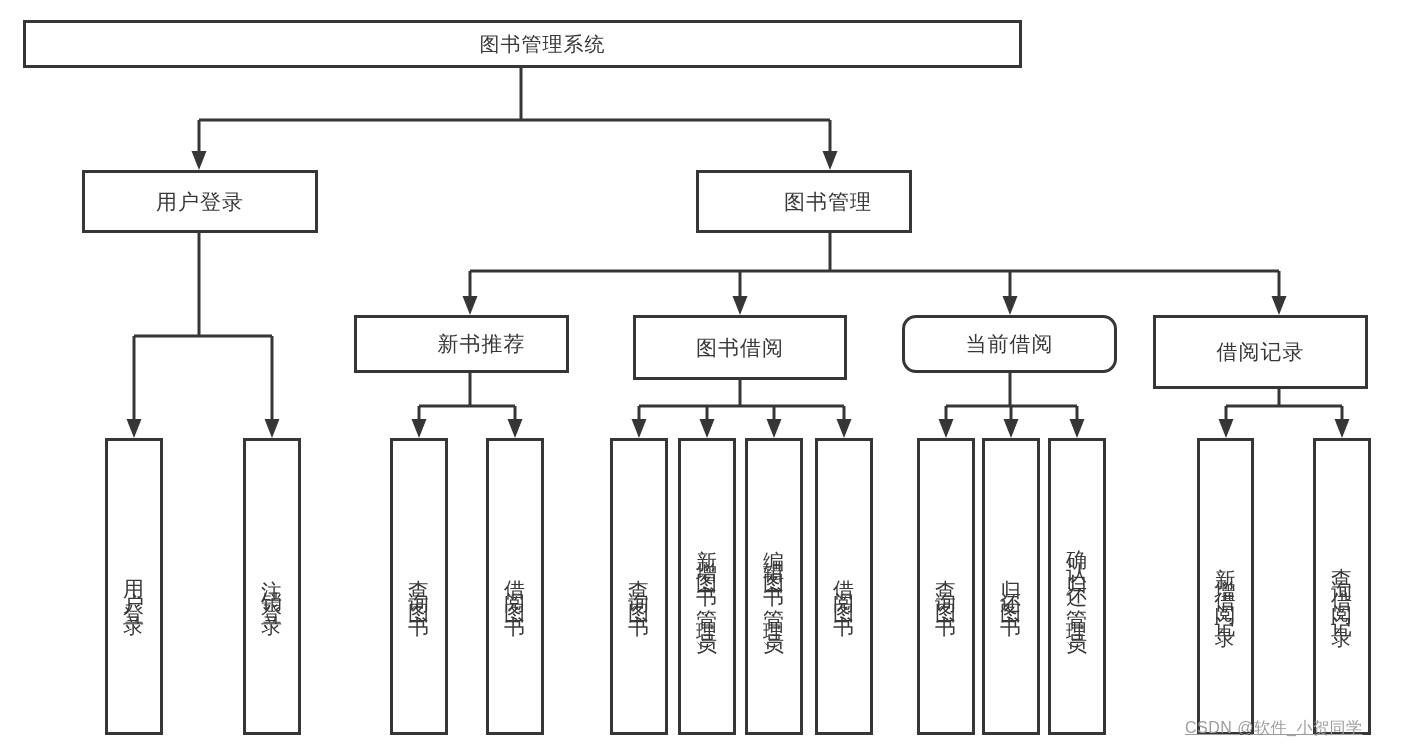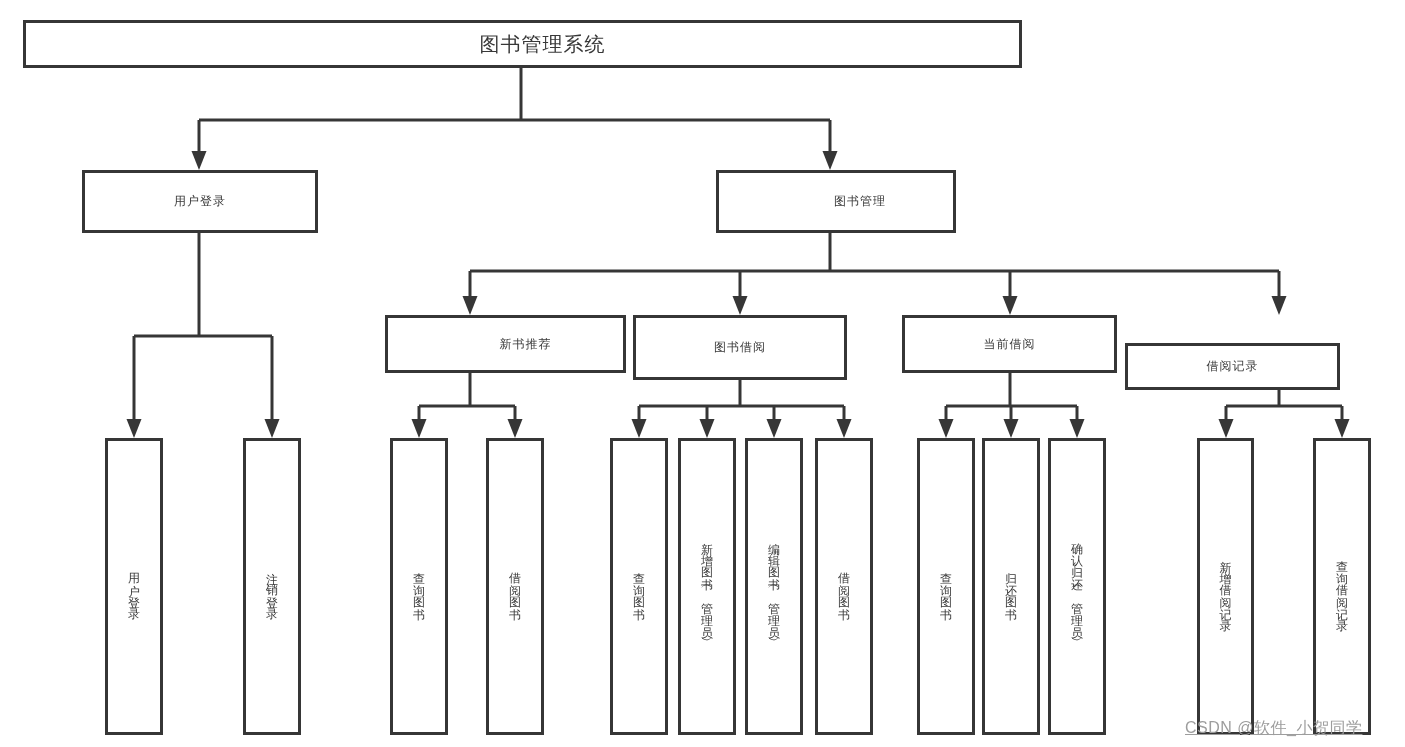--- a/index.html
+++ b/index.html
@@ -23,21 +23,21 @@
   }
   .node {
     position: absolute;
     box-sizing: border-box;
     border: 3px solid #363636;
     background: #ffffff;
     color: #383838;
     display: flex;
     align-items: center;
     justify-content: center;
-    font-size: 12px;
+    font-size: 21px;
     z-index: 2;
     line-height: 1.2;
     letter-spacing: 1px;
   }
   .node.root-node {
     font-size: 20px;
   }
   .vnode span {
     writing-mode: vertical-rl;
     text-orientation: mixed;
@@ -147,26 +147,26 @@
     </g>
     <g fill="#363636" stroke="none">
       <polygon points="1218.5,419 1233.5,419 1226,438"></polygon>
       <polygon points="1334.5,419 1349.5,419 1342,438"></polygon>
     </g>
   </svg>
 
   <div class="node root-node" style="left:23px; top:20px; width:999px; height:48px;padding-left:40px;">图书管理系统</div>
 
   <div class="node" style="left:82px; top:170px; width:236px; height:63px;">用户登录</div>
-  <div class="node" style="left:716px; top:170px; width:240px; height:63px;padding-left:48px;">图书管理</div>
-
-  <div class="node" style="left:385px; top:315px; width:241px; height:58px;padding-left:40px;">新书推荐</div>
+  <div class="node" style="left:696px; top:170px; width:216px; height:63px;padding-left:48px;">图书管理</div>
+
+  <div class="node" style="left:354px; top:315px; width:215px; height:58px;padding-left:40px;">新书推荐</div>
   <div class="node" style="left:633px; top:315px; width:214px; height:65px;">图书借阅</div>
-  <div class="node" style="left:902px; top:315px; width:215px; height:58px;">当前借阅</div>
-  <div class="node" style="left:1125px; top:315px; width:215px; height:47px;margin-top:28px;">借阅记录</div>
+  <div class="node" style="left:902px; top:315px; width:215px; height:58px;border-radius:14px;">当前借阅</div>
+  <div class="node" style="left:1153px; top:315px; width:215px; height:74px;">借阅记录</div>
 
   <div class="node vnode" style="left:105px; top:438px; width:58px; height:297px;">
     <span>用户登录</span>
   </div>
   <div class="node vnode" style="left:243px; top:438px; width:58px; height:297px;">
     <span>注销登录</span>
   </div>
 
   <div class="node vnode" style="left:390px; top:438px; width:58px; height:297px;">
     <span>查询图书</span>

